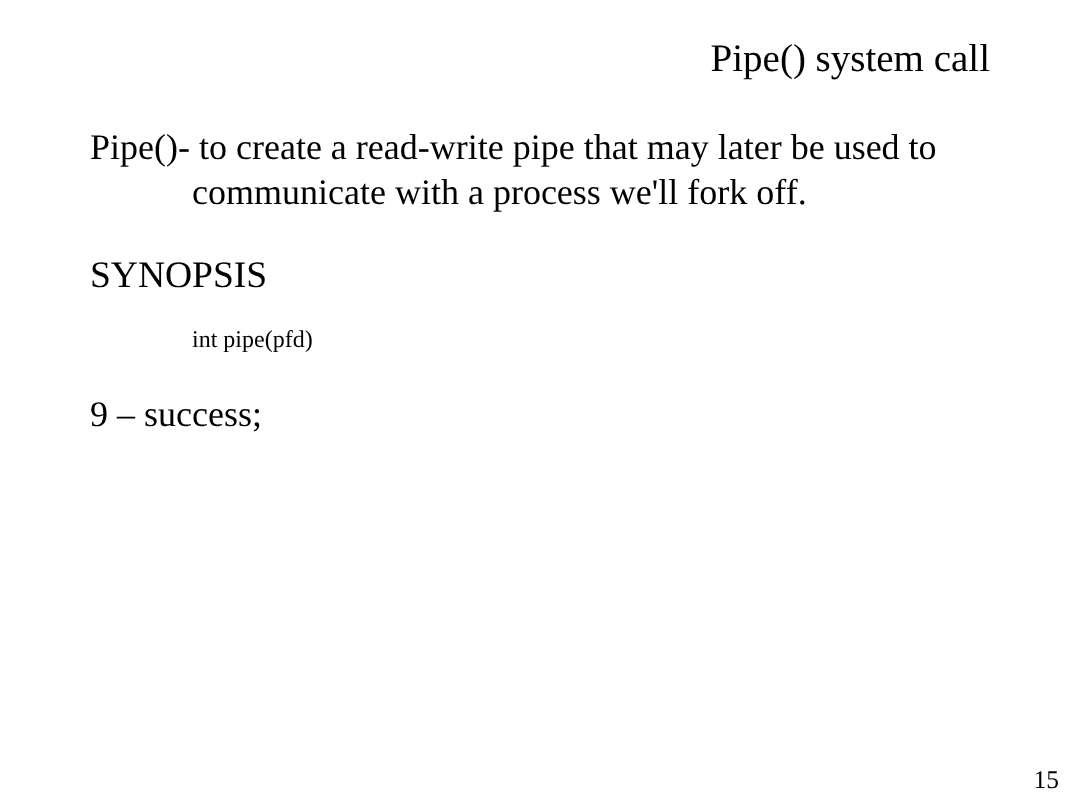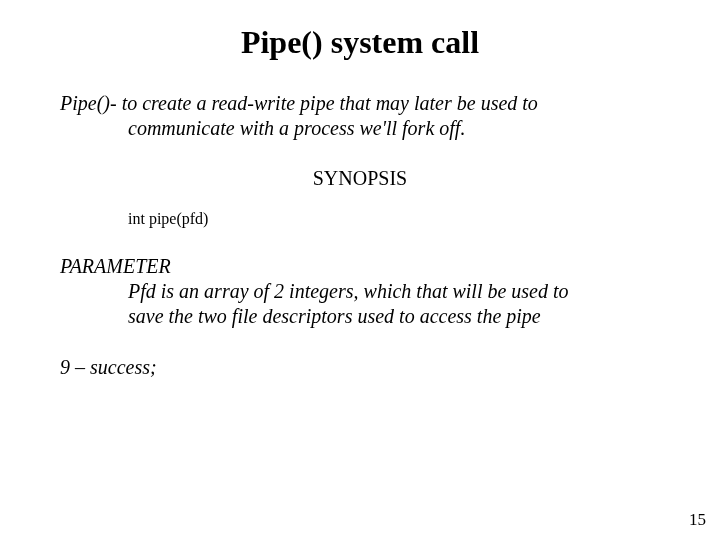--- a/index.html
+++ b/index.html
@@ -12,35 +12,33 @@
     color: #000000;
   }
   .slide {
     position: relative;
     width: 720px;
     height: 540px;
     box-sizing: border-box;
     padding: 20px 60px 0 60px;
   }
   .title {
-    font-size: 32px;
-    font-weight: bold;
-    text-align: center;
+    font-size: 26px;
+    font-weight: normal;
+    text-align: right;
     margin-top: 4px;
     margin-bottom: 30px;
   }
   .body-text {
-    font-size: 20px;
+    font-size: 24px;
     line-height: 1.25;
-    font-style: italic;
   }
   .section-label {
-    font-size: 20px;
+    font-size: 25px;
     margin-top: 26px;
-    text-align: center;
   }
   .indent-1 {
     padding-left: 68px;
   }
   .indent-2 {
     padding-left: 68px;
   }
   .code-line {
     font-size: 16px;
     margin-top: 20px;
@@ -63,25 +61,20 @@
   <div class="title">Pipe() system call</div>
 
   <div class="body-text">
     <div>Pipe()- to create a read-write pipe that may later be used to</div>
     <div class="indent-1">communicate with a process we'll fork off.</div>
   </div>
 
   <div class="section-label">SYNOPSIS</div>
   <div class="code-line indent-2">int pipe(pfd)</div>
 
-  <div class="block">
-    <div class="body-text">PARAMETER</div>
-    <div class="body-text indent-1">Pfd is an array of 2 integers, which that will be used to</div>
-    <div class="body-text indent-1">save the two file descriptors used to access the pipe</div>
-  </div>
 
   <div class="block">
     <div class="body-text">9 – success;</div>
   </div>
 
   <div class="page-num">15</div>
 
 </div>
 
 </body></html>

